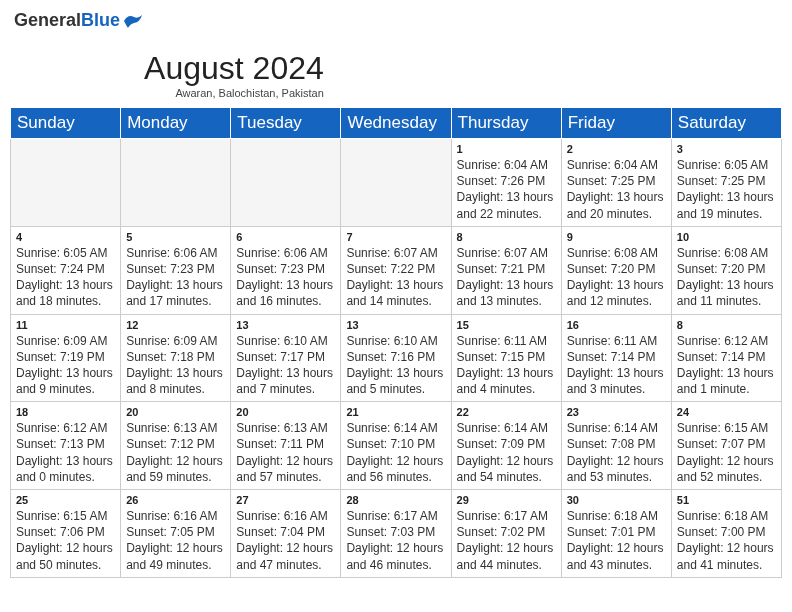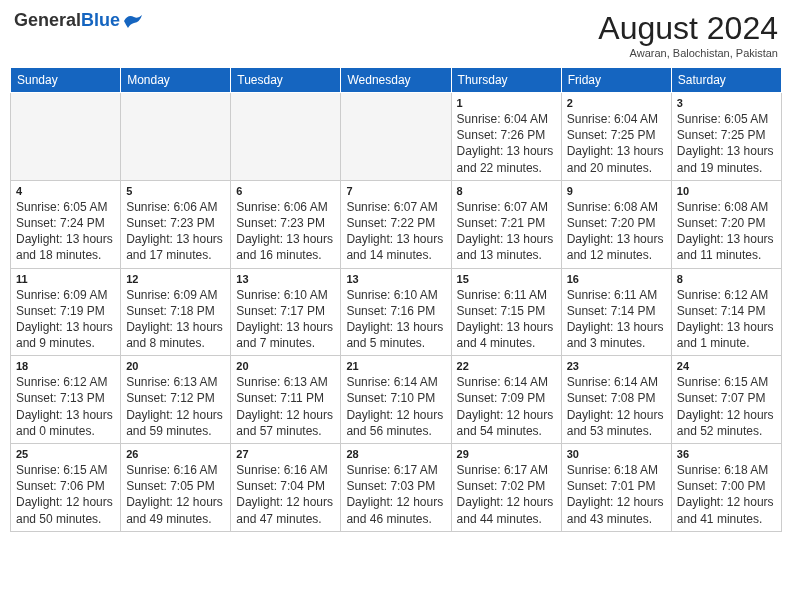--- a/index.html
+++ b/index.html
@@ -5,21 +5,20 @@
     * { box-sizing: border-box; margin: 0; padding: 0; }
     body {
       font-family: Arial, sans-serif;
       background: #fff;
       width: 792px;
       min-height: 612px;
       padding: 10px;
     }
     .header {
       display: flex;
-      justify-content: space-between;
       align-items: flex-start;
       margin-bottom: 8px;
       padding: 0 4px;
     }
     .logo {
       display: flex;
       flex-direction: column;
       align-items: flex-start;
     }
     .logo-text {
@@ -31,41 +30,42 @@
     }
     .logo-general { color: #333; }
     .logo-blue { color: #1565c0; }
     .logo-bird {
       width: 22px;
       height: 18px;
       margin-left: 2px;
     }
     .title-block {
       text-align: right;
+      margin-top: 40px;
     }
     .month-year {
       font-size: 32px;
       font-weight: normal;
       color: #222;
     }
     .location {
       font-size: 11px;
       color: #444;
     }
     .calendar {
       width: 100%;
       border-collapse: collapse;
       font-size: 10.5px;
     }
     .calendar th {
       background-color: #1565c0;
       color: #fff;
       text-align: left;
       padding: 5px 6px;
-      font-size: 12px;
+      font-size: 17px;
       font-weight: normal;
       border: 1px solid #fff;
     }
     .calendar td {
       border: 1px solid #ccc;
       vertical-align: top;
       padding: 4px 5px;
       height: 80px;
       width: 110px;
       background: #fff;
@@ -335,21 +335,21 @@
 and 44 minutes.</div>
         </td>
         <td>
           <div class="day-number">30</div>
           <div class="day-info" style="white-space: pre-line;">Sunrise: 6:18 AM
 Sunset: 7:01 PM
 Daylight: 12 hours
 and 43 minutes.</div>
         </td>
         <td>
-          <div class="day-number">36</div>
+          <div class="day-number">51</div>
           <div class="day-info" style="white-space: pre-line;">Sunrise: 6:18 AM
 Sunset: 7:00 PM
 Daylight: 12 hours
 and 41 minutes.</div>
         </td>
       </tr>
     </tbody>
 </table>
 
 </body></html>

